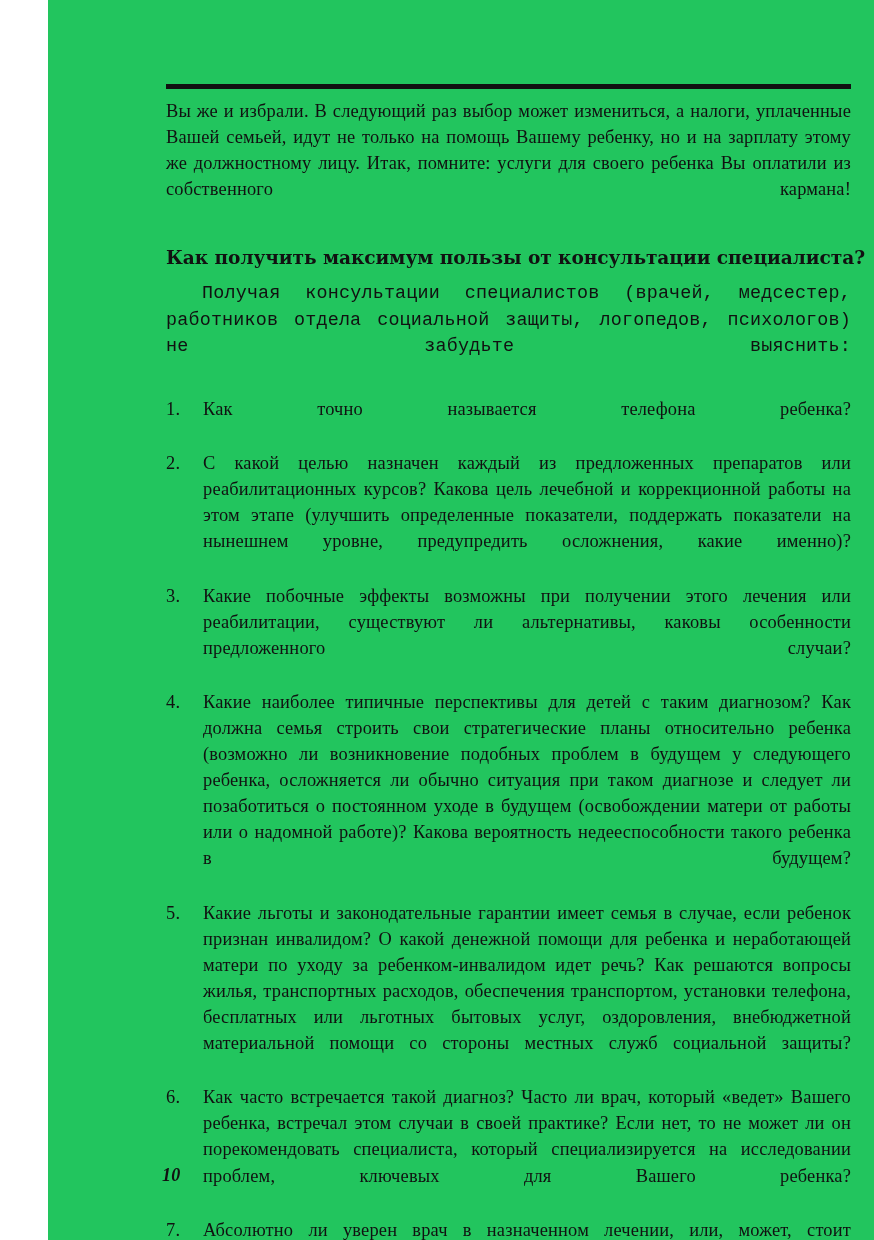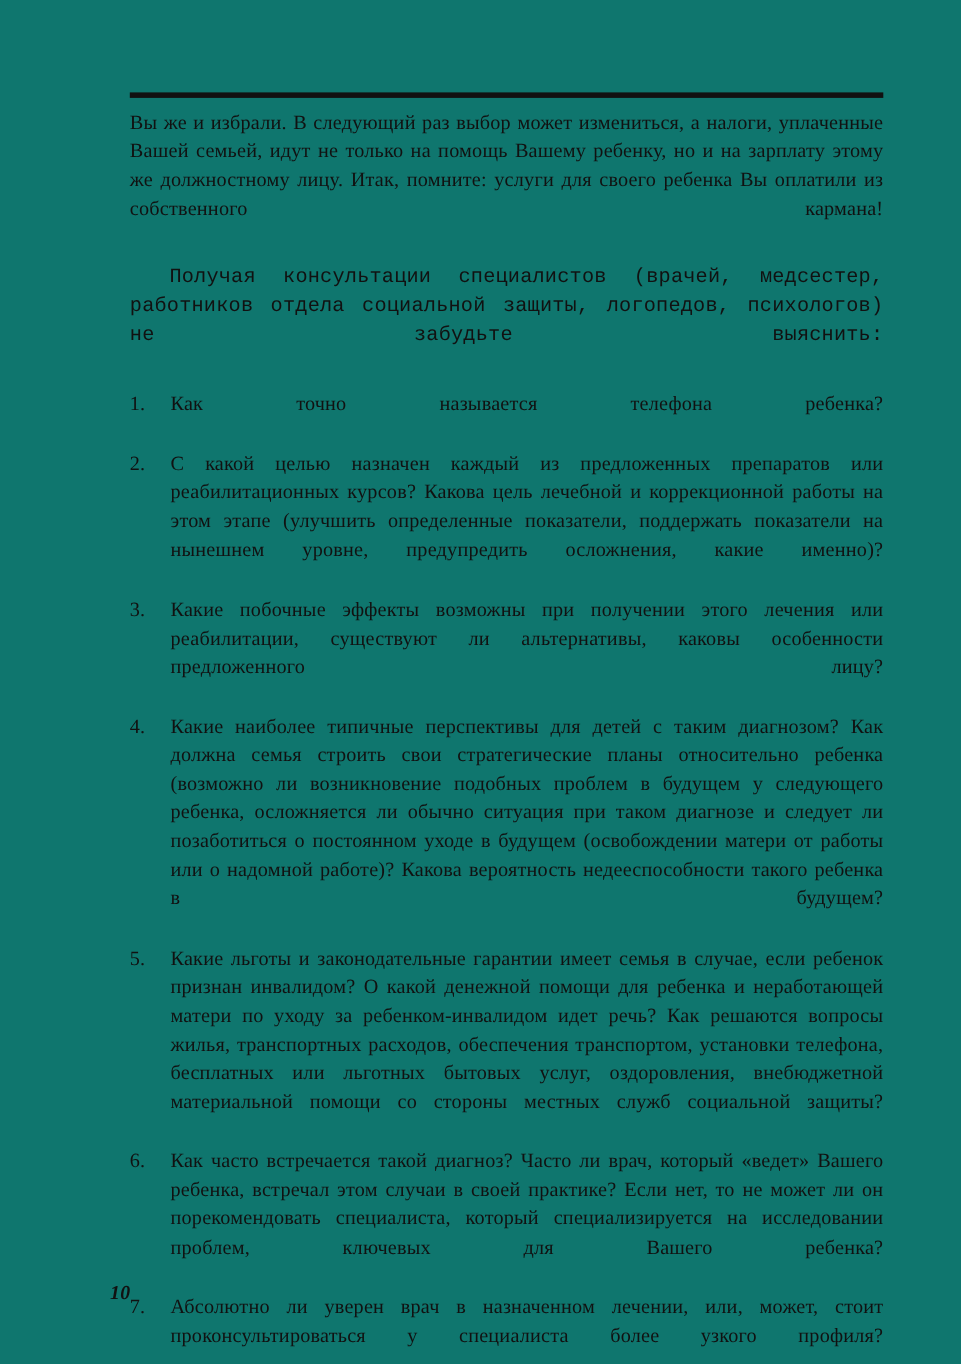--- a/index.html
+++ b/index.html
@@ -14,21 +14,22 @@
     position: relative;
     overflow: hidden;
     font-family: "Liberation Serif", "DejaVu Serif", serif;
     color: #111111;
     -webkit-font-smoothing: antialiased;
   }
 
   .page {
     position: absolute;
     inset: 0;
-    background: #0f766e;
+    background: #22c55e;
+    margin-left: 48px;
   }
 
   
   .top-rule {
     position: absolute;
     left: 118px;
     top: 84px;
     width: 685px;
     height: 5px;
     background: #111111;
@@ -105,55 +106,56 @@
   }
   p.body::after {
     content: "";
     display: inline-block;
     width: 100%;
   }
 
   
   .folio {
     position: absolute;
-    left: 100px;
+    left: 114px;
     top: 1165px;
     font-size: 18px;
     font-weight: bold;
     font-style: italic;
     font-family: "Liberation Serif", "DejaVu Serif", serif;
     letter-spacing: 0.02em;
   }
 </style>
 </head>
 <body>
 
 <div class="page">
 
   <div class="top-rule"></div>
 
   <div class="column">
 
     <p class="body">Вы же и избрали. В следующий раз выбор может измениться, а налоги, уплаченные Вашей семьей, идут не только на помощь Вашему ребенку, но и на зарплату этому же должностному лицу. Итак, помните: услуги для своего ребенка Вы оплатили из собственного кармана!</p>
 
+    <h2 class="section-heading">Как получить максимум пользы от консультации специалиста?</h2>
 
     <p class="body lead">Получая консультации специалистов (врачей, медсестер, работников отдела социальной защиты, логопедов, психологов) не забудьте выяснить:</p>
 
     <ol class="questions">
       <li>
         <span class="num">1.</span>
         <span class="qtext">Как точно называется телефона ребенка?</span>
       </li>
       <li>
         <span class="num">2.</span>
         <span class="qtext">С какой целью назначен каждый из предложенных препаратов или реабилитационных курсов? Какова цель лечебной и коррекционной работы на этом этапе (улучшить определенные показатели, поддержать показатели на нынешнем уровне, предупредить осложнения, какие именно)?</span>
       </li>
       <li>
         <span class="num">3.</span>
-        <span class="qtext">Какие побочные эффекты возможны при получении этого лечения или реабилитации, существуют ли альтернативы, каковы особенности предложенного лицу?</span>
+        <span class="qtext">Какие побочные эффекты возможны при получении этого лечения или реабилитации, существуют ли альтернативы, каковы особенности предложенного случаи?</span>
       </li>
       <li>
         <span class="num">4.</span>
         <span class="qtext">Какие наиболее типичные перспективы для детей с таким диагнозом? Как должна семья строить свои стратегические планы относительно ребенка (возможно ли возникновение подобных проблем в будущем у следующего ребенка, осложняется ли обычно ситуация при таком диагнозе и следует ли позаботиться о постоянном уходе в будущем (освобождении матери от работы или о надомной работе)? Какова вероятность недееспособности такого ребенка в будущем?</span>
       </li>
       <li>
         <span class="num">5.</span>
         <span class="qtext">Какие льготы и законодательные гарантии имеет семья в случае, если ребенок признан инвалидом? О какой денежной помощи для ребенка и неработающей матери по уходу за ребенком-инвалидом идет речь? Как решаются вопросы жилья, транспортных расходов, обеспечения транспортом, установки телефона, бесплатных или льготных бытовых услуг, оздоровления, внебюджетной материальной помощи со стороны местных служб социальной защиты?</span>
       </li>
       <li>

